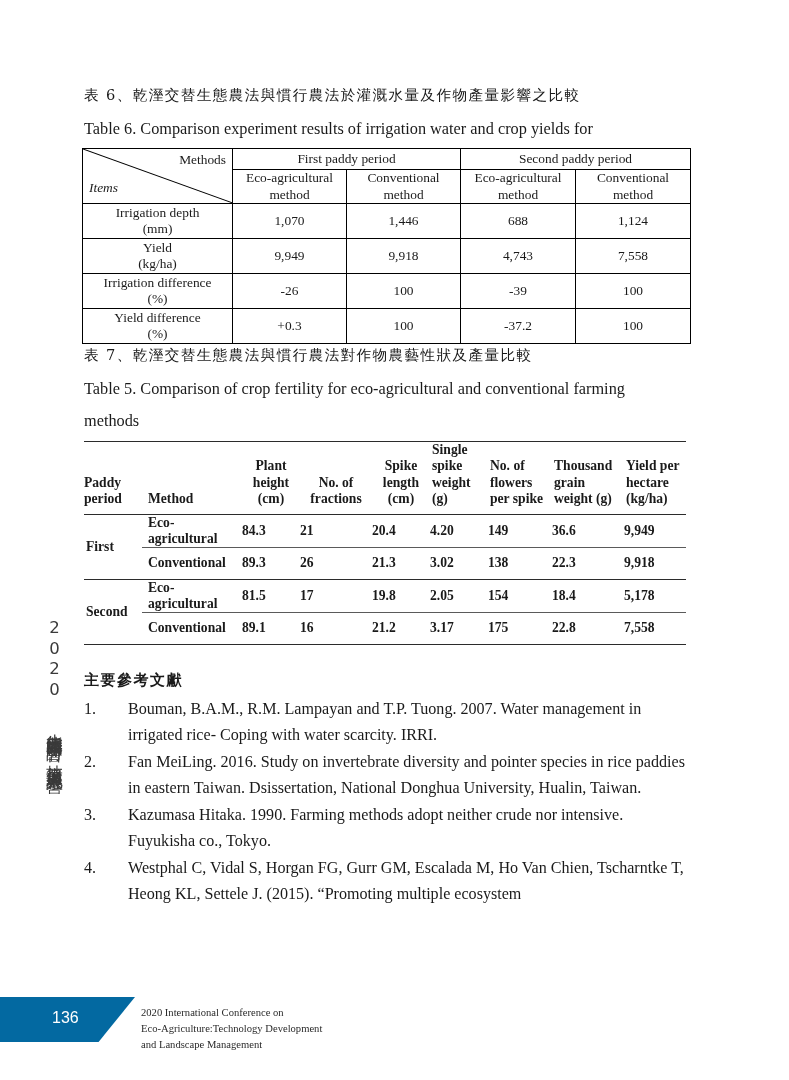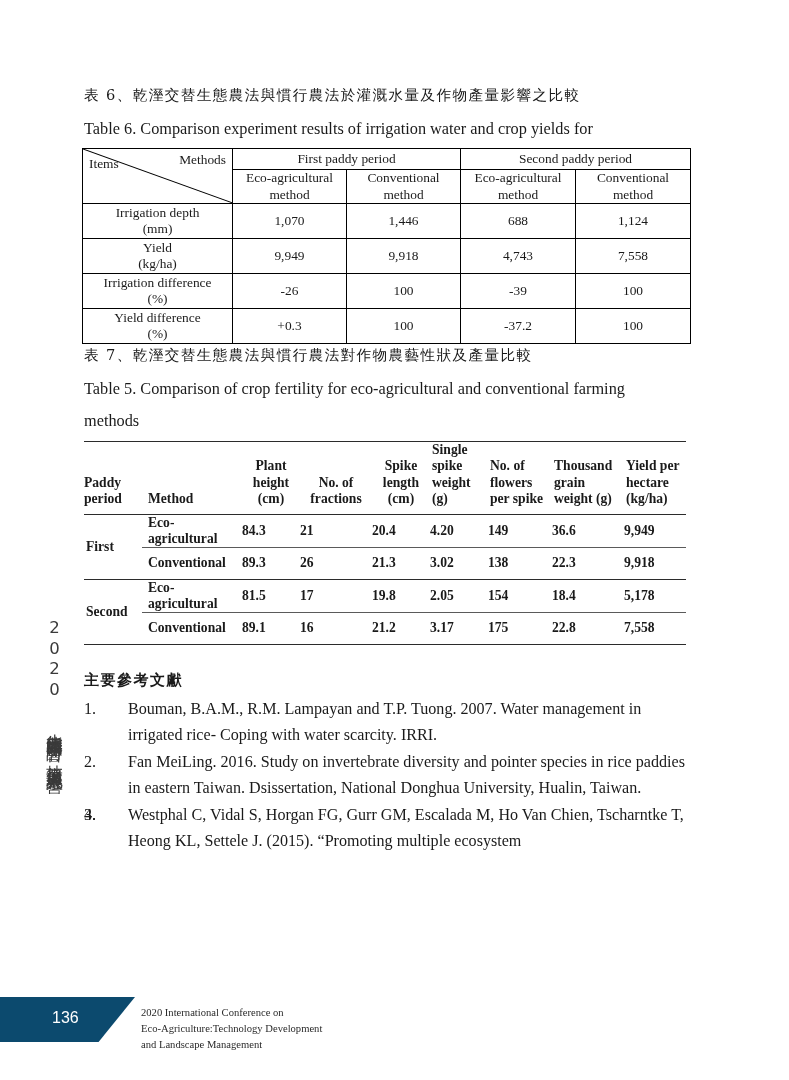--- a/index.html
+++ b/index.html
@@ -86,22 +86,23 @@
   }
   .t6 .corner .methods-lbl {
     position: absolute;
     right: 6px;
     top: 3px;
     font-size: 13.4px;
   }
   .t6 .corner .items-lbl {
     position: absolute;
     left: 6px;
-    top: 7px;
+    top: 31px;
     font-size: 13.4px;
+    font-style: italic;
   }
   .t6 .corner svg {
     position: absolute;
     inset: 0;
     width: 100%;
     height: 100%;
   }
   .t6 .grp { height: 20px; }
   .t6 .sub { height: 32px; }
   .t6 .datarow td { height: 34px; }
@@ -179,21 +180,21 @@
     text-align: left;
   }
 
   
   .footer-banner {
     position: absolute;
     left: 0;
     top: 997px;
     width: 135px;
     height: 45px;
-    background: #0c4a6e;
+    background: #0369a1;
     color: #ffffff;
     clip-path: polygon(0 0, 100% 0, 73% 100%, 0 100%);
   }
   .footer-banner .pnum {
     position: absolute;
     left: 52px;
     top: 12px;
     font-size: 16px;
     font-family: "Liberation Sans", "DejaVu Sans", sans-serif;
     color: #ffffff;
@@ -394,20 +395,21 @@
       <li class="ref-item">
         <span class="ref-num">1.</span>
         <span>Bouman, B.A.M., R.M. Lampayan and T.P. Tuong. 2007. Water management in irrigated rice- Coping with water scarcity. IRRI.</span>
       </li>
       <li class="ref-item">
         <span class="ref-num">2.</span>
         <span>Fan MeiLing. 2016. Study on invertebrate diversity and pointer species in rice paddies in eastern Taiwan. Dsissertation, National Donghua University, Hualin, Taiwan.</span>
       </li>
       <li class="ref-item">
         <span class="ref-num">3.</span>
+        <span>Kazumasa Hitaka. 1990. Farming methods adopt neither crude nor intensive. Fuyukisha co., Tokyo.</span>
       </li>
       <li class="ref-item">
         <span class="ref-num">4.</span>
         <span>Westphal C, Vidal S, Horgan FG, Gurr GM, Escalada M, Ho Van Chien, Tscharntke T, Heong KL, Settele J. (2015). “Promoting multiple ecosystem</span>
       </li>
     </ul>
 
   </div>
 
   <div class="footer-banner">

